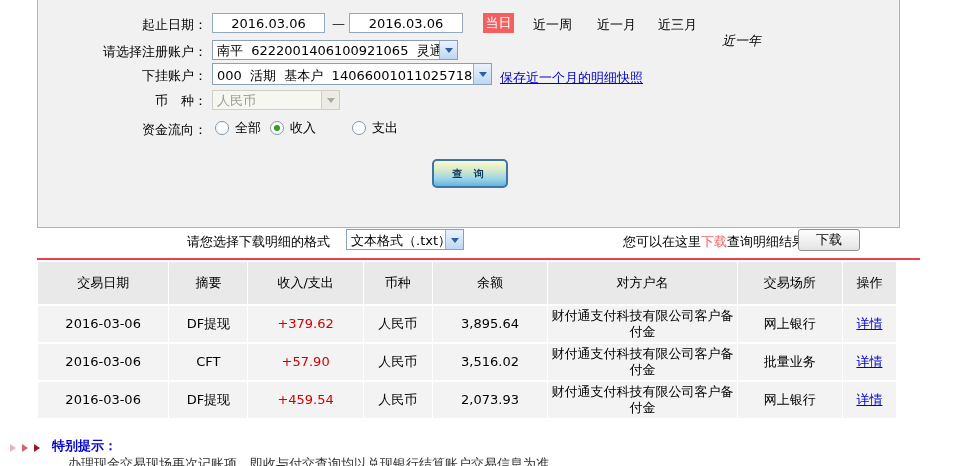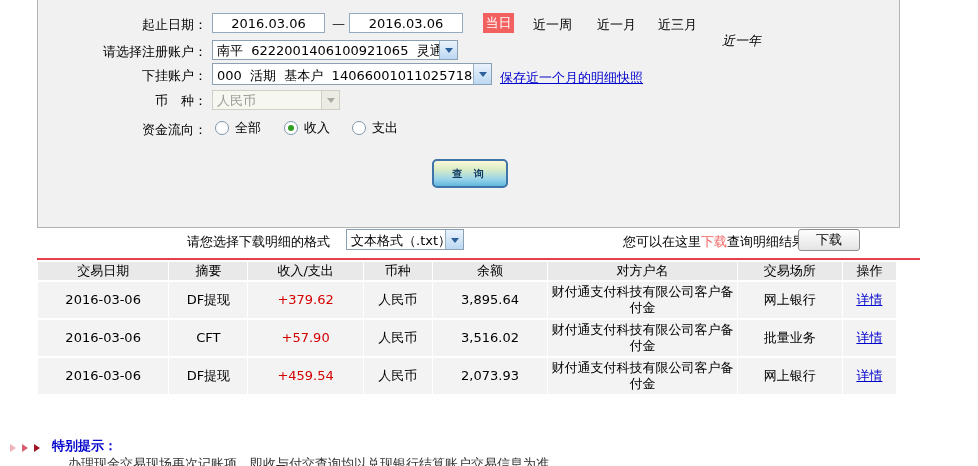--- a/index.html
+++ b/index.html
@@ -34,21 +34,21 @@
     font-weight:bold;font-size:10px;color:#123c63;letter-spacing:4px;cursor:pointer;
     font-family:inherit;padding-left:6px;}
   
   .dl-btn{box-sizing:border-box;width:62px;height:22px;border:1px solid #8e8e8e;border-radius:3px;
     background:linear-gradient(#fefefe,#e4e4e4);font-size:13px;font-family:inherit;cursor:pointer;}
   .red-inline{color:#f2605f;cursor:pointer;}
   
   .redline{left:37px;top:258px;width:883px;height:2px;background:#e8414e;}
   .tblwrap{left:37px;top:260px;width:860px;}
   table.tbl{border-collapse:separate;border-spacing:1px 2px;width:860px;table-layout:fixed;font-size:13px;}
-  .tbl th{background:#e9e9e9;height:17px;font-weight:normal;padding:0;}
+  .tbl th{background:#e9e9e9;height:17px;font-weight:normal;padding:12px;}
   .tbl td{background:#f3f3f3;text-align:center;height:34px;padding:1px 3px;line-height:16px;word-break:break-all;}
   .amt{color:#d40000;}
   
   .tri{width:0;height:0;border-top:4px solid transparent;border-bottom:4px solid transparent;display:inline-block;}
   .tip-title{color:#0000cc;font-weight:bold;}
   .tip-text{color:#333;white-space:nowrap;}
 </style>
 </head>
 <body>
 
@@ -81,21 +81,21 @@
 <div class="abs sel disabled" style="left:212px;top:90px;width:128px;">
   <span class="txt">人民币</span>
   <span class="arrow"></span>
 </div>
 
 <div class="abs flabel" style="top:121px;">资金流向：</div>
 <div class="abs radio-group" style="left:215px;top:119px;">
   <span class="radio"></span>
   <span>全部</span>
 </div>
-<div class="abs radio-group" style="left:284px;top:119px;">
+<div class="abs radio-group" style="left:270px;top:119px;">
   <span class="radio checked"></span>
   <span>收入</span>
 </div>
 <div class="abs radio-group" style="left:352px;top:119px;align-items:center;">
   <span class="radio"></span>
   <span>支出</span>
 </div>
 
 <button class="abs query-btn">查 询</button>
 

